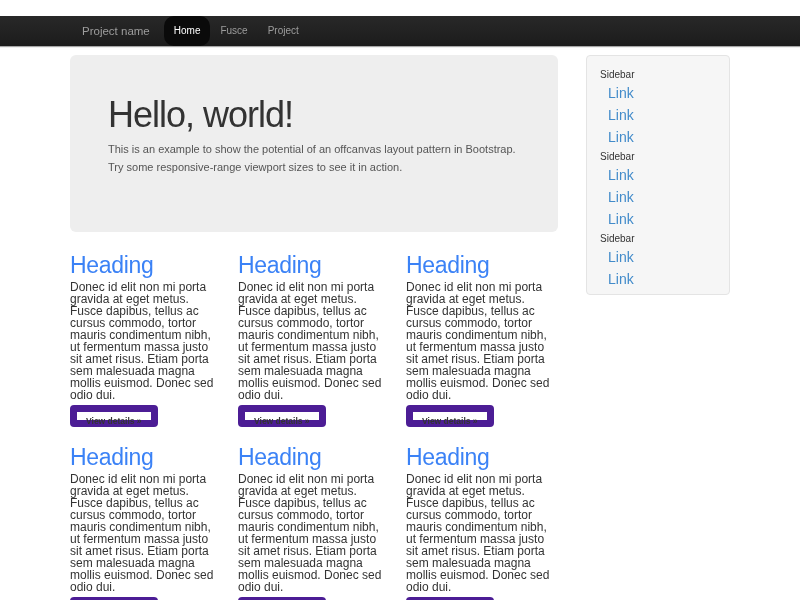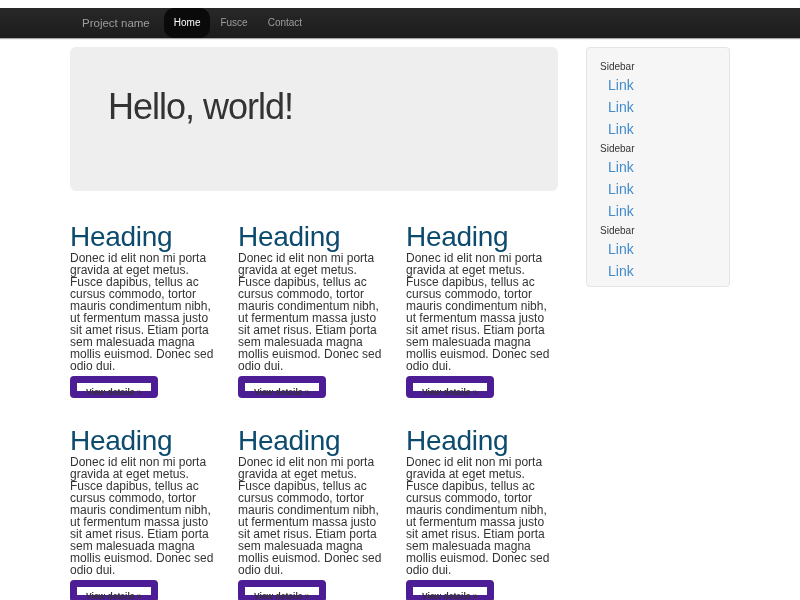--- a/index.html
+++ b/index.html
@@ -10,59 +10,59 @@
     font-family: "Liberation Sans", sans-serif;
     color: #333;
   }
 
   
   .navbar {
     height: 30px; width: 800px;
     background: linear-gradient(#282828, #1c1c1c);
     box-shadow: 0 1px 1px rgba(0,0,0,0.35);
   }
-  .nav-inner { width: 660px; margin: 8px auto; display: flex; align-items: stretch; height: 30px; }
+  .nav-inner { width: 660px; margin: 16px auto; display: flex; align-items: stretch; height: 30px; }
   .brand {
     color: #9d9d9d; font-size: 11.5px; line-height: 30px;
     padding: 0 12px; text-decoration: none; white-space: nowrap;
   }
   .nav-items { display: flex; margin-left: 2px; }
   .nav-item {
     color: #9d9d9d; font-size: 10px; line-height: 30px;
     padding: 0 10px; text-decoration: none; white-space: nowrap; border-radius: 10px;
   }
   .nav-item.active { background: #0a0a0a; color: #ffffff; }
 
   
   .container { width: 660px; margin: 0 auto; }
   .main { display: flex; align-items: flex-start; margin-top: 9px; }
   .content { width: 489px; }
 
   
   .jumbotron {
     background: #eeeeee; border-radius: 6px;
-    height: 144px; padding: 40px 38px 0 38px;
+    height: 177px; padding: 40px 38px 0 38px;
   }
   .jumbotron h1 {
     margin: 0; font-size: 36px; line-height: 40px; font-weight: 500;
     letter-spacing: -1px; color: #333;
   }
   .jumbotron p {
     margin: 5px 0 0 0; font-size: 11px; line-height: 18px; color: #555;
     max-width: 415px;
   }
 
   
   .tiles {
     display: grid; grid-template-columns: repeat(3, 152px);
     column-gap: 16px; row-gap: 17px; margin-top: 21px;
   }
   .tile h2 {
-    margin: 12px 0 3px 0; font-size: 28px; line-height: 25px;
-    font-weight: 500; color: #0c4a6e; letter-spacing: -0.3px;
+    margin: 0 0 3px 0; font-size: 23px; line-height: 25px;
+    font-weight: 500; color: #3b82f6; letter-spacing: -0.3px;
   }
   .tile p {
     margin: 0 0 4px 0; font-size: 12px; line-height: 12px;
     color: #333; letter-spacing: 0;
   }
   .btn {
     display: inline-block; background: #ffffff;
     border: 7px solid #4c1d95; border-radius: 4px;
     height: 21px; padding: 4px 9px;
     font-size: 8.5px; line-height: 11px; font-weight: 600;
@@ -98,32 +98,33 @@
 
 <header class="navbar">
   <div class="nav-inner">
     <a href="#" class="brand">Project name</a>
     <nav class="nav-items">
 
         <a href="#" class="nav-item active">Home</a>
 
         <a href="#" class="nav-item">Fusce</a>
 
-        <a href="#" class="nav-item">Contact</a>
+        <a href="#" class="nav-item">Project</a>
 
     </nav>
   </div>
 </header>
 
 <div class="container">
   <div class="main">
 
     <div class="content">
       <section class="jumbotron">
         <h1>Hello, world!</h1>
+        <p>This is an example to show the potential of an offcanvas layout pattern in Bootstrap. Try some responsive-range viewport sizes to see it in action.</p>
       </section>
 
       <div class="tiles">
 
           <div class="tile">
             <h2>Heading</h2>
             <p>Donec id elit non mi porta gravida at eget metus. Fusce dapibus, tellus ac cursus commodo, tortor mauris condimentum nibh, ut fermentum massa justo sit amet risus. Etiam porta sem malesuada magna mollis euismod. Donec sed odio dui.</p>
             <a href="#" class="btn">View details »</a>
           </div>
 

